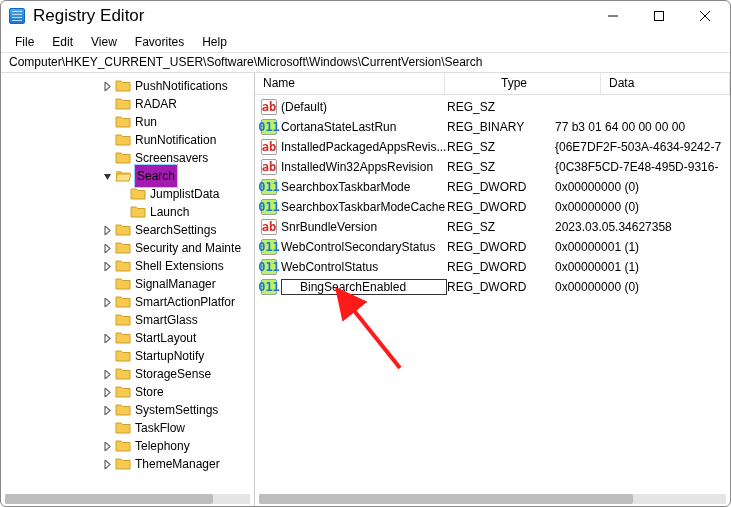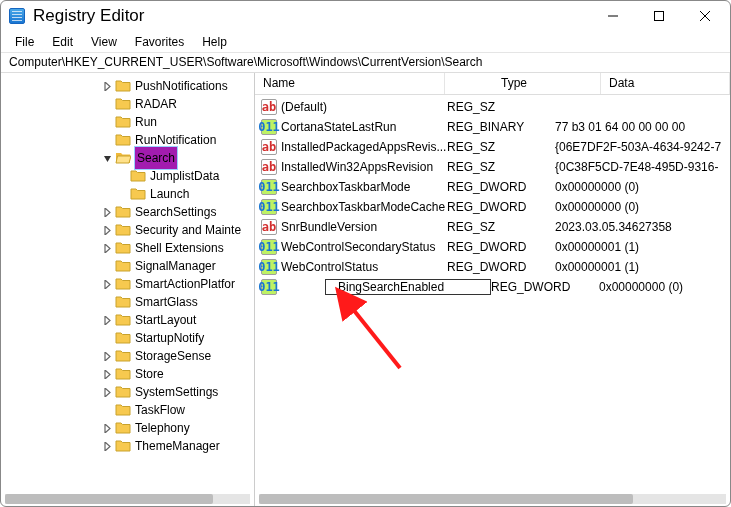--- a/index.html
+++ b/index.html
@@ -47,21 +47,21 @@
 .col-type { width: 108px; margin-left: 48px; }
 .col-data { flex: 1; }
 
 
 .list-body { padding-top: 2px; }
 .list-row { display: flex; align-items: center; height: 20px; padding-left: 6px; }
 .val-icon { width: 16px; height: 16px; margin-right: 4px; border: 1px solid #a0a0a0; border-radius: 2px; display: flex; align-items: center; justify-content: center; font-size: 12px; font-weight: bold; font-family: Consolas, monospace; }
 .val-icon.sz { background: #fff; color: #d32f2f; }
 .val-icon.bin { background: #bef264; color: #1976d2; }
 .cell-name { width: 166px; overflow: hidden; text-overflow: ellipsis; white-space: nowrap; }
-.cell-name.editing { border: 1px solid #333; padding: 0 12px; background: #fff; margin-left: 44px; }
+.cell-name.editing { border: 1px solid #333; padding: 0 18px; background: #fff; }
 .cell-type { width: 108px; }
 .cell-data { flex: 1; white-space: nowrap; overflow: hidden; }
 
 
 .hscroll { position: absolute; left: 4px; right: 4px; bottom: 2px; height: 10px; background: #e5e5e5; }
 .hscroll .thumb { position: absolute; top: 0; bottom: 0; background: #bdbdbd; border-radius: 2px; }
 
 
 .annotation-arrow { position: absolute; pointer-events: none; }
 </style>
@@ -161,20 +161,35 @@
             <div class="indent-guide"></div>
             <div class="indent-guide"></div>
             <div class="indent-guide"></div>
           </div>
           <div class="expander"></div>
           <span><svg class="folder-icon" viewBox="0 0 16 14">
               <path class="closed" d="M1,3 L6,3 L7.5,4.5 L15,4.5 L15,13 L1,13 Z"></path>
             </svg></span>
           <span class="tree-label">RunNotification</span>
         </div>
+        <div class="tree-row">
+          <div class="guides">
+            <div class="indent-guide"></div>
+            <div class="indent-guide"></div>
+            <div class="indent-guide"></div>
+            <div class="indent-guide"></div>
+            <div class="indent-guide"></div>
+            <div class="indent-guide"></div>
+          </div>
+          <div class="expander"></div>
+          <span><svg class="folder-icon" viewBox="0 0 16 14">
+              <path class="closed" d="M1,3 L6,3 L7.5,4.5 L15,4.5 L15,13 L1,13 Z"></path>
+            </svg></span>
+          <span class="tree-label">Screensavers</span>
+        </div>
         <div class="tree-row selected">
           <div class="guides">
             <div class="indent-guide"></div>
             <div class="indent-guide"></div>
             <div class="indent-guide"></div>
             <div class="indent-guide"></div>
             <div class="indent-guide"></div>
             <div class="indent-guide"></div>
           </div>
           <div class="expander">

